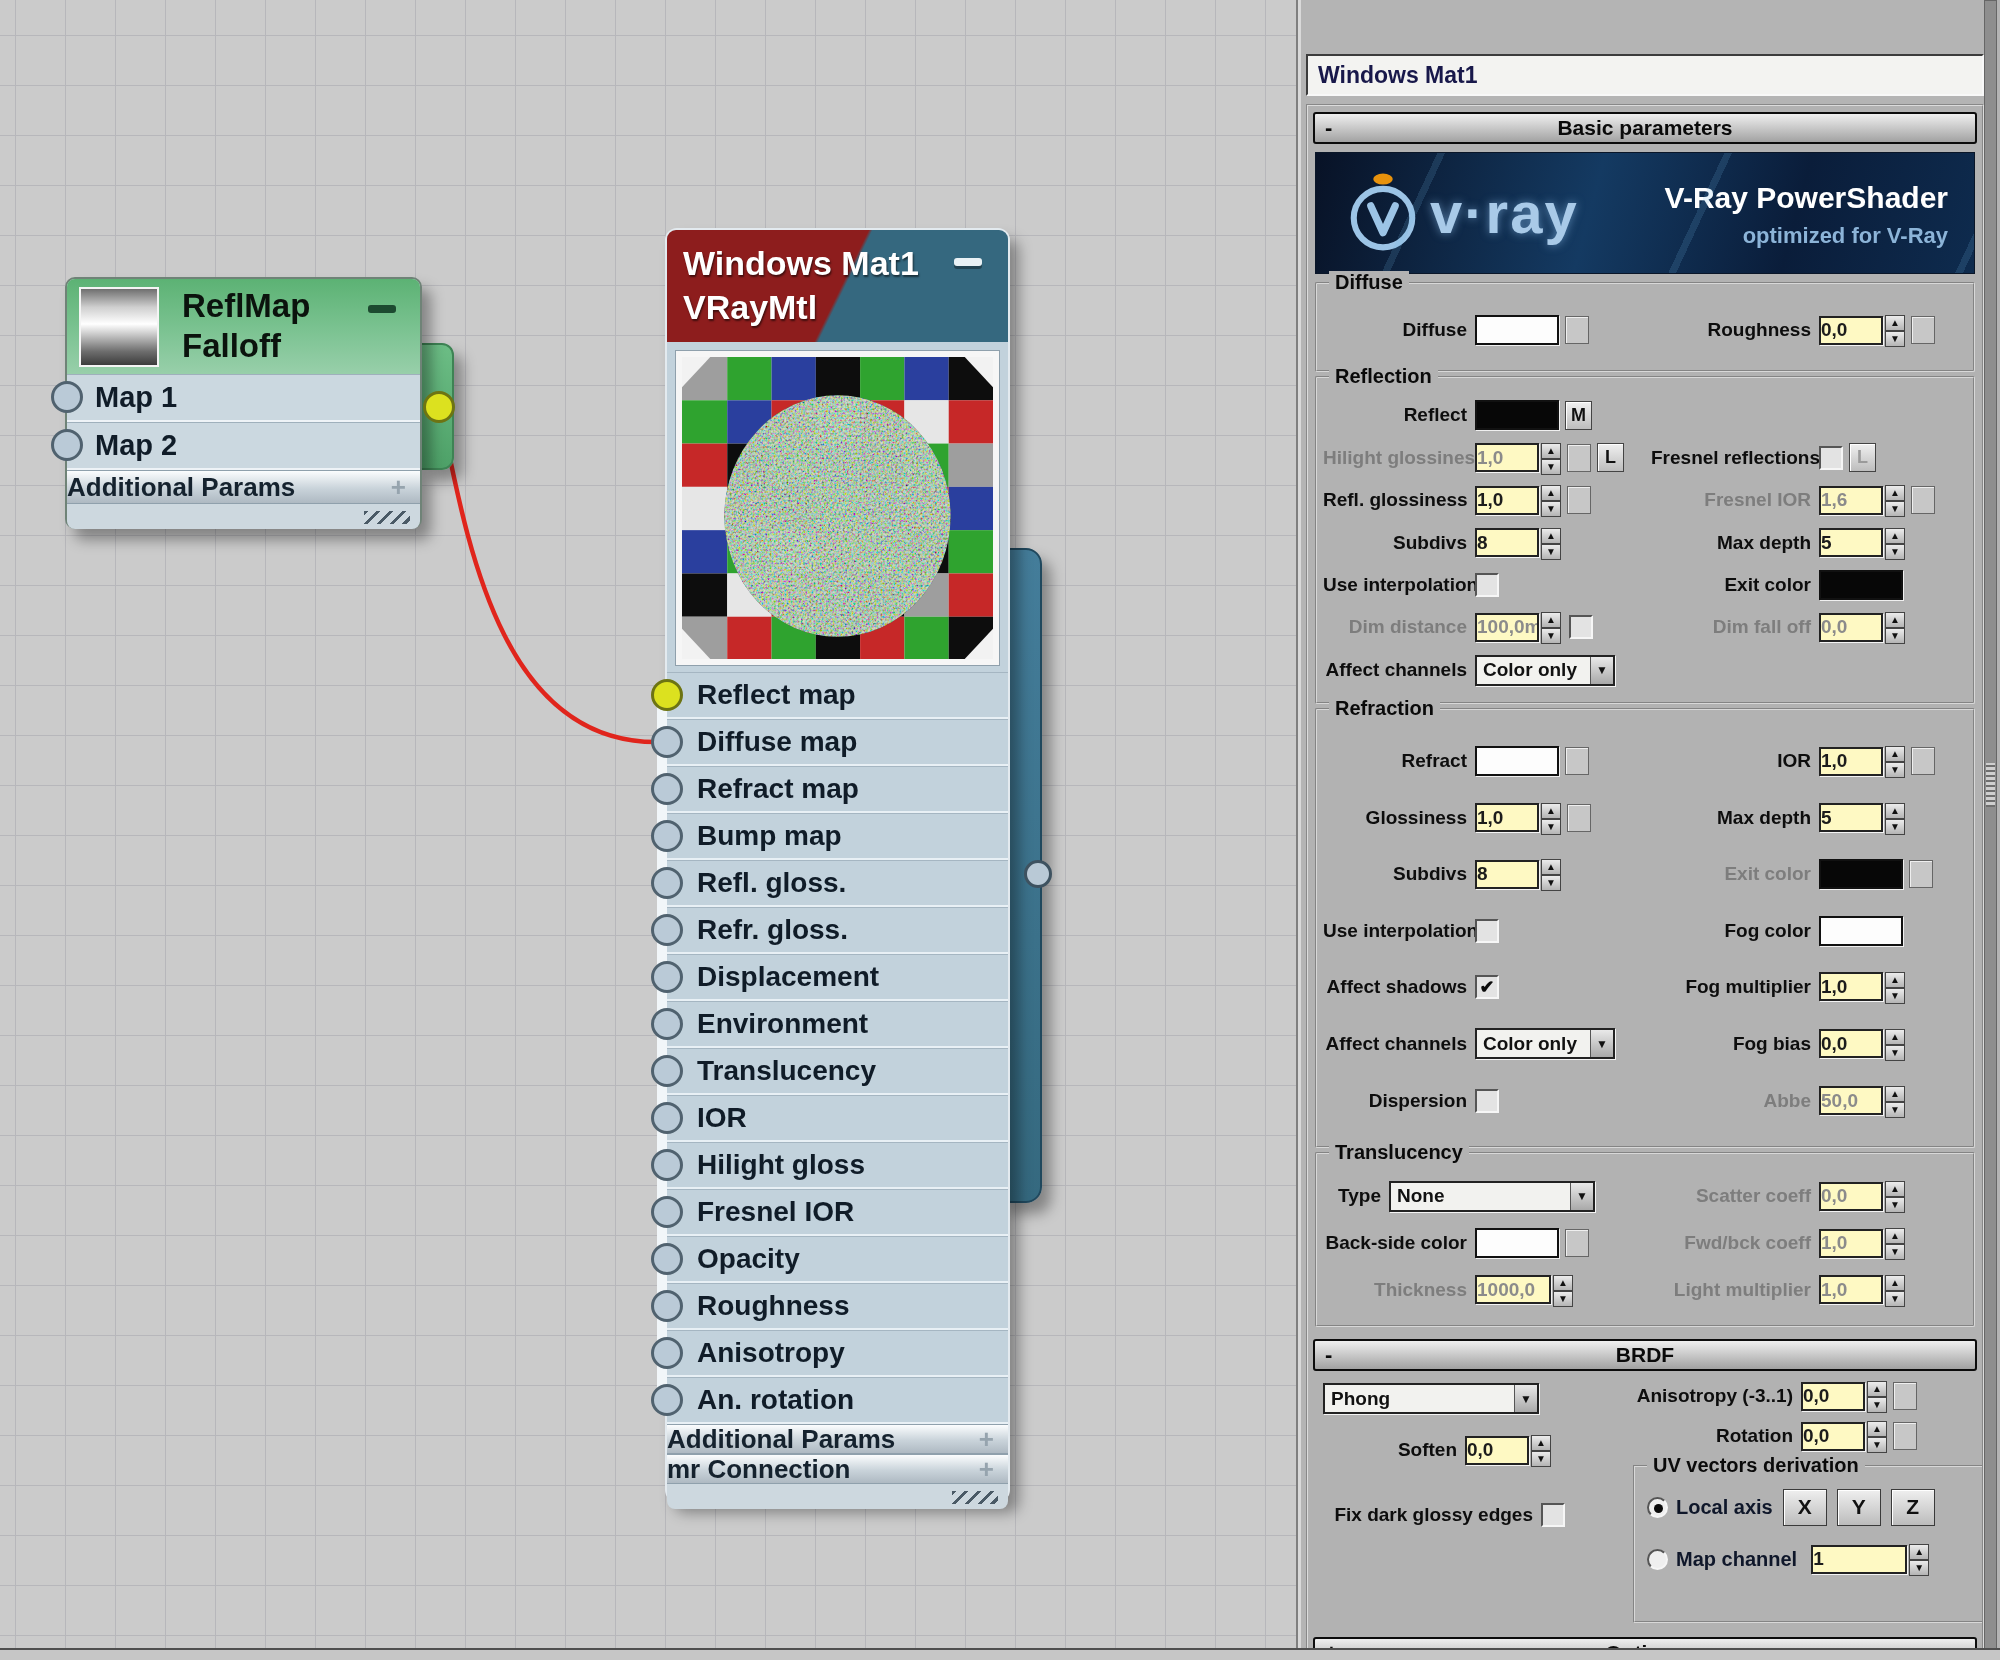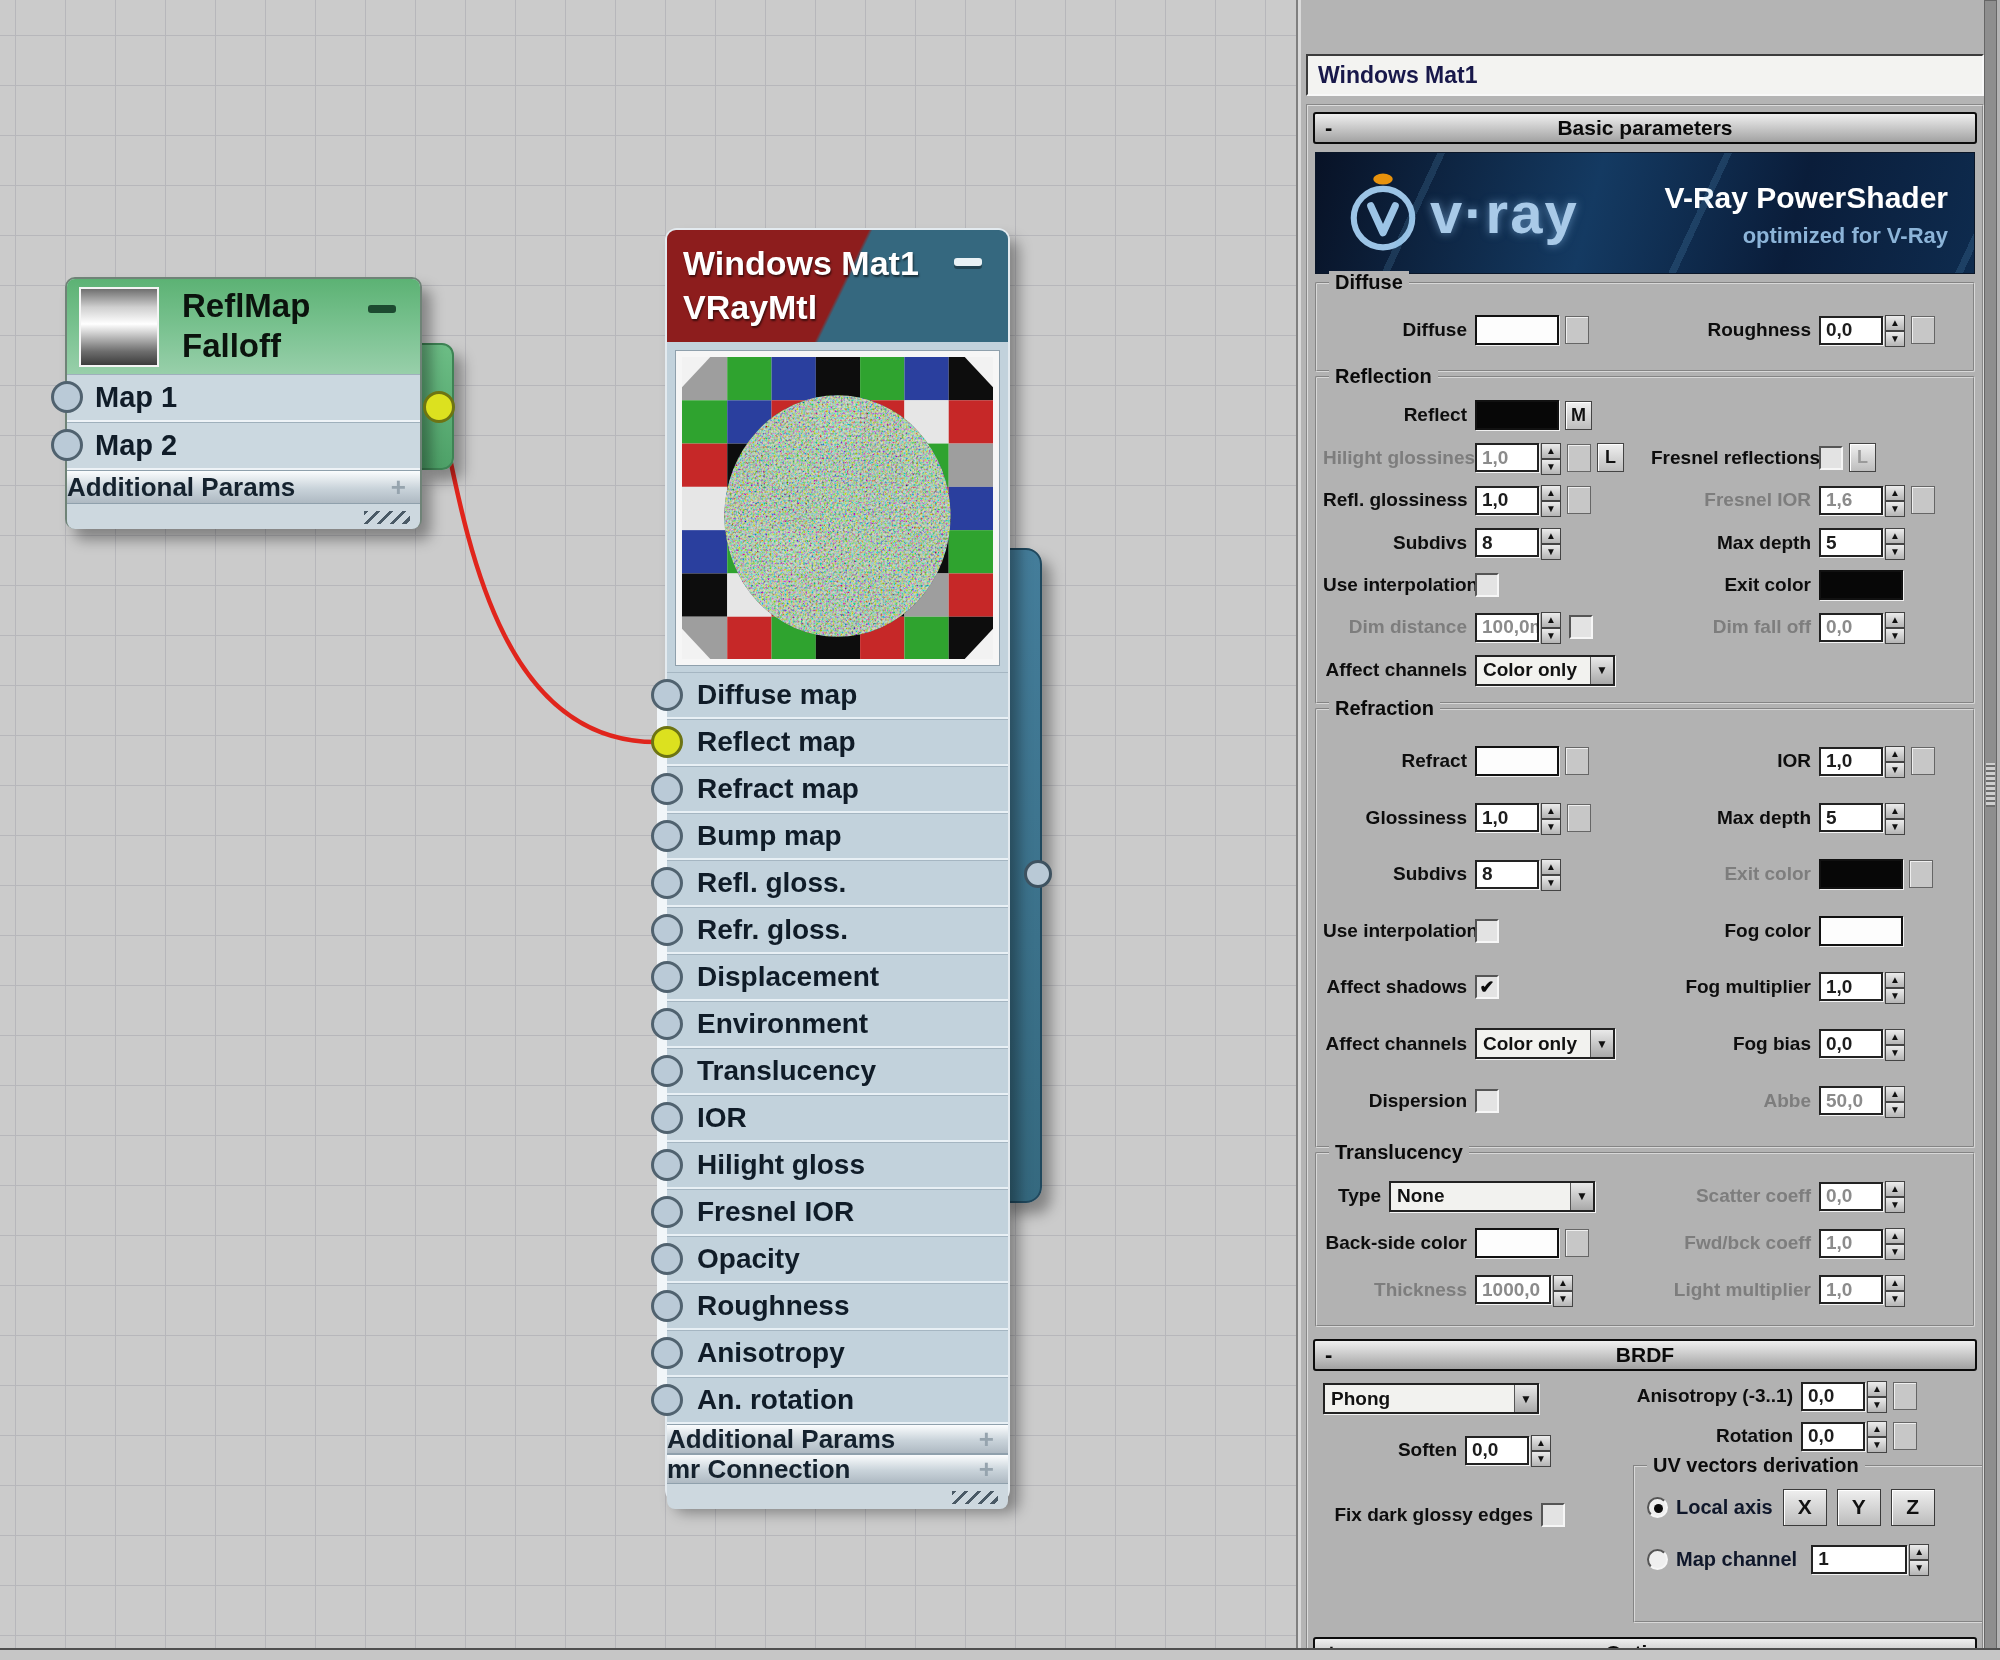--- a/index.html
+++ b/index.html
@@ -104,23 +104,23 @@
     display:flex; flex-direction:column; justify-content:space-evenly; }
   .group > .glabel { position:absolute; top:-13px; left:12px; background:#b2b2b2; padding:0 6px;
     font-weight:bold; font-size:20px; color:#0a0a0a; }
   .prow { display:flex; align-items:center; }
   .half-l { display:flex; align-items:center; width:328px; }
   .half-r { display:flex; align-items:center; flex:1; }
   .lblL { width:152px; text-align:right; padding-right:8px; font-weight:bold; font-size:19px; color:#0d0d0d; white-space:nowrap; }
   .lblR { width:168px; text-align:right; padding-right:8px; font-weight:bold; font-size:19px; color:#0d0d0d; white-space:nowrap; }
   .dis { color:#7d7d7d !important; }
 
-  .fld { width:64px; height:29px; background:#ffffff; border:2px solid #222;
+  .fld { width:64px; height:29px; background:#fef9c3; border:2px solid #222;
     box-shadow:1px 1px 0 rgba(255,255,255,.85); font-weight:bold; font-size:19px; color:#1c1c1c;
-    display:flex; align-items:center; padding-left:5px; overflow:hidden; white-space:nowrap; }
+    display:flex; align-items:center; overflow:hidden; white-space:nowrap; }
   .fld.disf { color:#8b8b8b; }
   .spin { width:20px; height:30px; margin-left:2px; display:flex; flex-direction:column; }
   .spin i { flex:1; font-style:normal; font-size:10px; line-height:14px; text-align:center; color:#111;
     background:linear-gradient(180deg,#ececec,#b4b4b4); border:1px solid #444; }
   .btnS { width:24px; height:28px; margin-left:6px; background:#c7c7c7; border:1px solid #666;
     box-shadow:inset 1px 1px 0 #efefef; }
   .btnL { min-width:27px; height:29px; margin-left:6px; background:linear-gradient(180deg,#f0f0f0,#bdbdbd);
     border:1px solid #444; box-shadow:inset 1px 1px 0 #fff; font-weight:bold; font-size:18px; color:#111;
     display:flex; align-items:center; justify-content:center; padding:0 4px; }
   .btnL.disb { color:#9a9a9a; }
@@ -269,26 +269,26 @@
           <circle cx="165" cy="158" r="120" filter="url(#nz)" opacity="0.8"></circle>
           <polygon points="0,0 30,0 0,30" fill="#f2f2f2"></polygon>
             <polygon points="330,0 300,0 330,30" fill="#f2f2f2"></polygon>
           <polygon points="0,300 30,300 0,270" fill="#f2f2f2"></polygon>
             <polygon points="330,300 300,300 330,270" fill="#f2f2f2"></polygon>
         </svg>
       </div>
       <div id="slots">
         <div id="spine"></div>
         <div class="slot">
-            <div class="sock"></div>
-            <span class="slot-label">Diffuse map</span>
-          </div>
-        <div class="slot">
             <div class="sock yellow"></div>
             <span class="slot-label">Reflect map</span>
+          </div>
+        <div class="slot">
+            <div class="sock"></div>
+            <span class="slot-label">Diffuse map</span>
           </div>
         <div class="slot">
             <div class="sock"></div>
             <span class="slot-label">Refract map</span>
           </div>
         <div class="slot">
             <div class="sock"></div>
             <span class="slot-label">Bump map</span>
           </div>
         <div class="slot">

